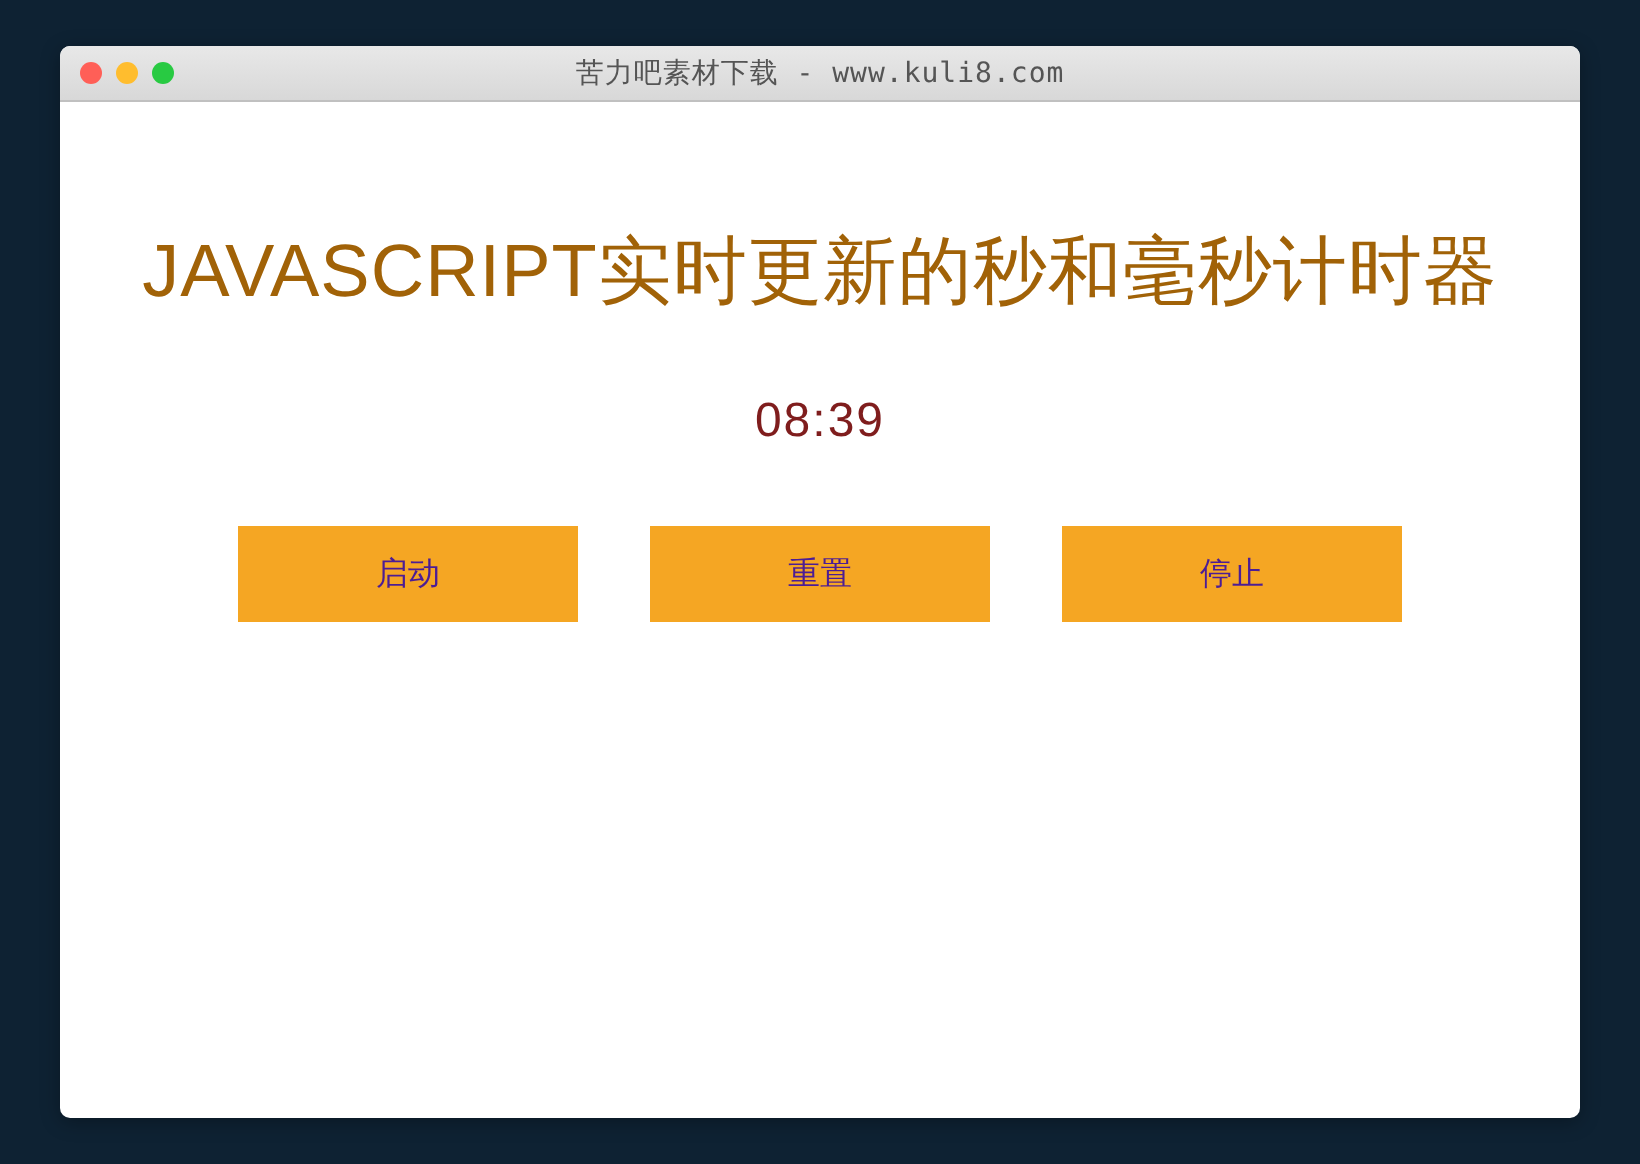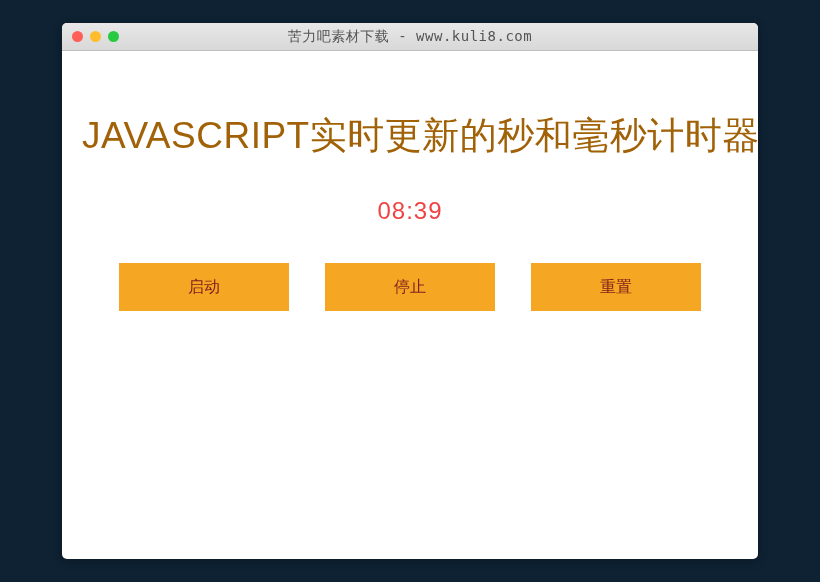--- a/index.html
+++ b/index.html
@@ -10,21 +10,21 @@
     body {
       background: #0e2233;
       width: 820px;
       height: 582px;
       display: flex;
       align-items: center;
       justify-content: center;
       font-family: -apple-system, BlinkMacSystemFont, "Segoe UI", Arial, sans-serif;
     }
     .window {
-      width: 696px;
+      width: 760px;
       height: 536px;
       background: #fff;
       border-radius: 5px;
       overflow: hidden;
       box-shadow: 0 2px 10px rgba(0,0,0,0.3);
     }
     .titlebar {
       height: 28px;
       background: linear-gradient(#e8e8e8, #d8d8d8);
       border-bottom: 1px solid #c0c0c0;
@@ -62,33 +62,33 @@
     .heading {
       font-size: 37px;
       font-weight: 300;
       color: #a16207;
       letter-spacing: 0.5px;
       white-space: nowrap;
     }
     .timer {
       margin-top: 36px;
       font-size: 24px;
-      color: #ef4444;
+      color: #7f1d1d;
       font-weight: 400;
       letter-spacing: 1px;
     }
     .buttons {
       margin-top: 38px;
       display: flex;
       justify-content: center;
       gap: 36px;
     }
     .btn {
       background: #f5a623;
-      color: #7f1d1d;
+      color: #4c1d95;
       border: none;
       width: 170px;
       height: 48px;
       font-size: 16px;
       cursor: pointer;
       font-family: Liberation Serif, serif;
       display: flex;
       align-items: center;
       justify-content: center;
     }
@@ -105,17 +105,17 @@
     </div>
     <div class="titlebar-title">苦力吧素材下载 - www.kuli8.com</div>
   </div>
   <div class="content">
     <h1 class="heading">JAVASCRIPT实时更新的秒和毫秒计时器</h1>
     <div class="timer">
       <span>08</span><span>:</span><span>39</span>
     </div>
     <div class="buttons">
       <button class="btn">启动</button>
+      <button class="btn">重置</button>
       <button class="btn">停止</button>
-      <button class="btn">重置</button>
     </div>
   </div>
 </div>
 
 </body></html>

